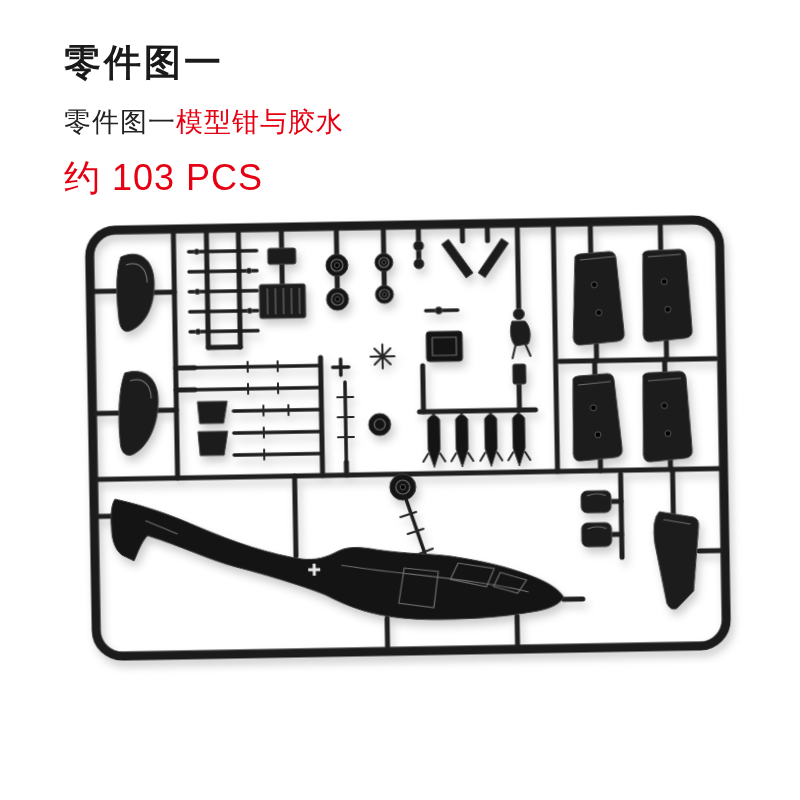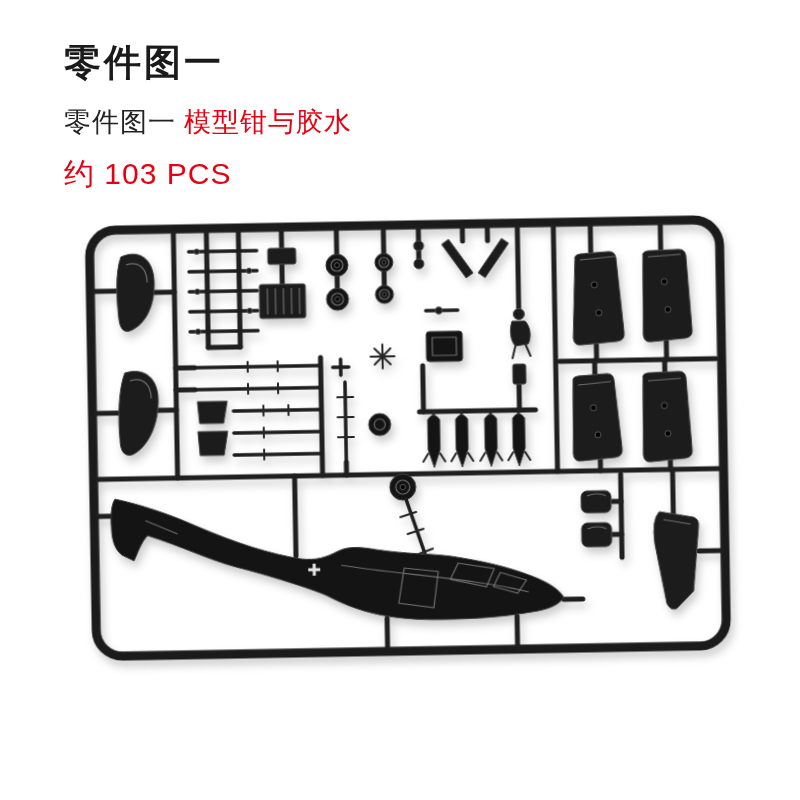--- a/index.html
+++ b/index.html
@@ -29,24 +29,24 @@
     color: #1a1a1a;
     letter-spacing: 3px;
   }
   .req-line {
     margin: 16px 0 0 0;
     font-size: 27px;
     font-weight: 500;
     color: #222222;
     letter-spacing: 1px;
   }
-  .req-line .red { color: #e60012; margin-left: 8px; }
+  .req-line .red { color: #e60012; }
   .count-line {
     margin: 14px 0 16px 0;
-    font-size: 30px;
+    font-size: 36px;
     font-weight: 400;
     color: #e60012;
     letter-spacing: 1px;
   }
   .sprue-wrap {
     position: absolute;
     left: 84px;
     top: 216px;
     transform: rotate(-1deg);
   }

